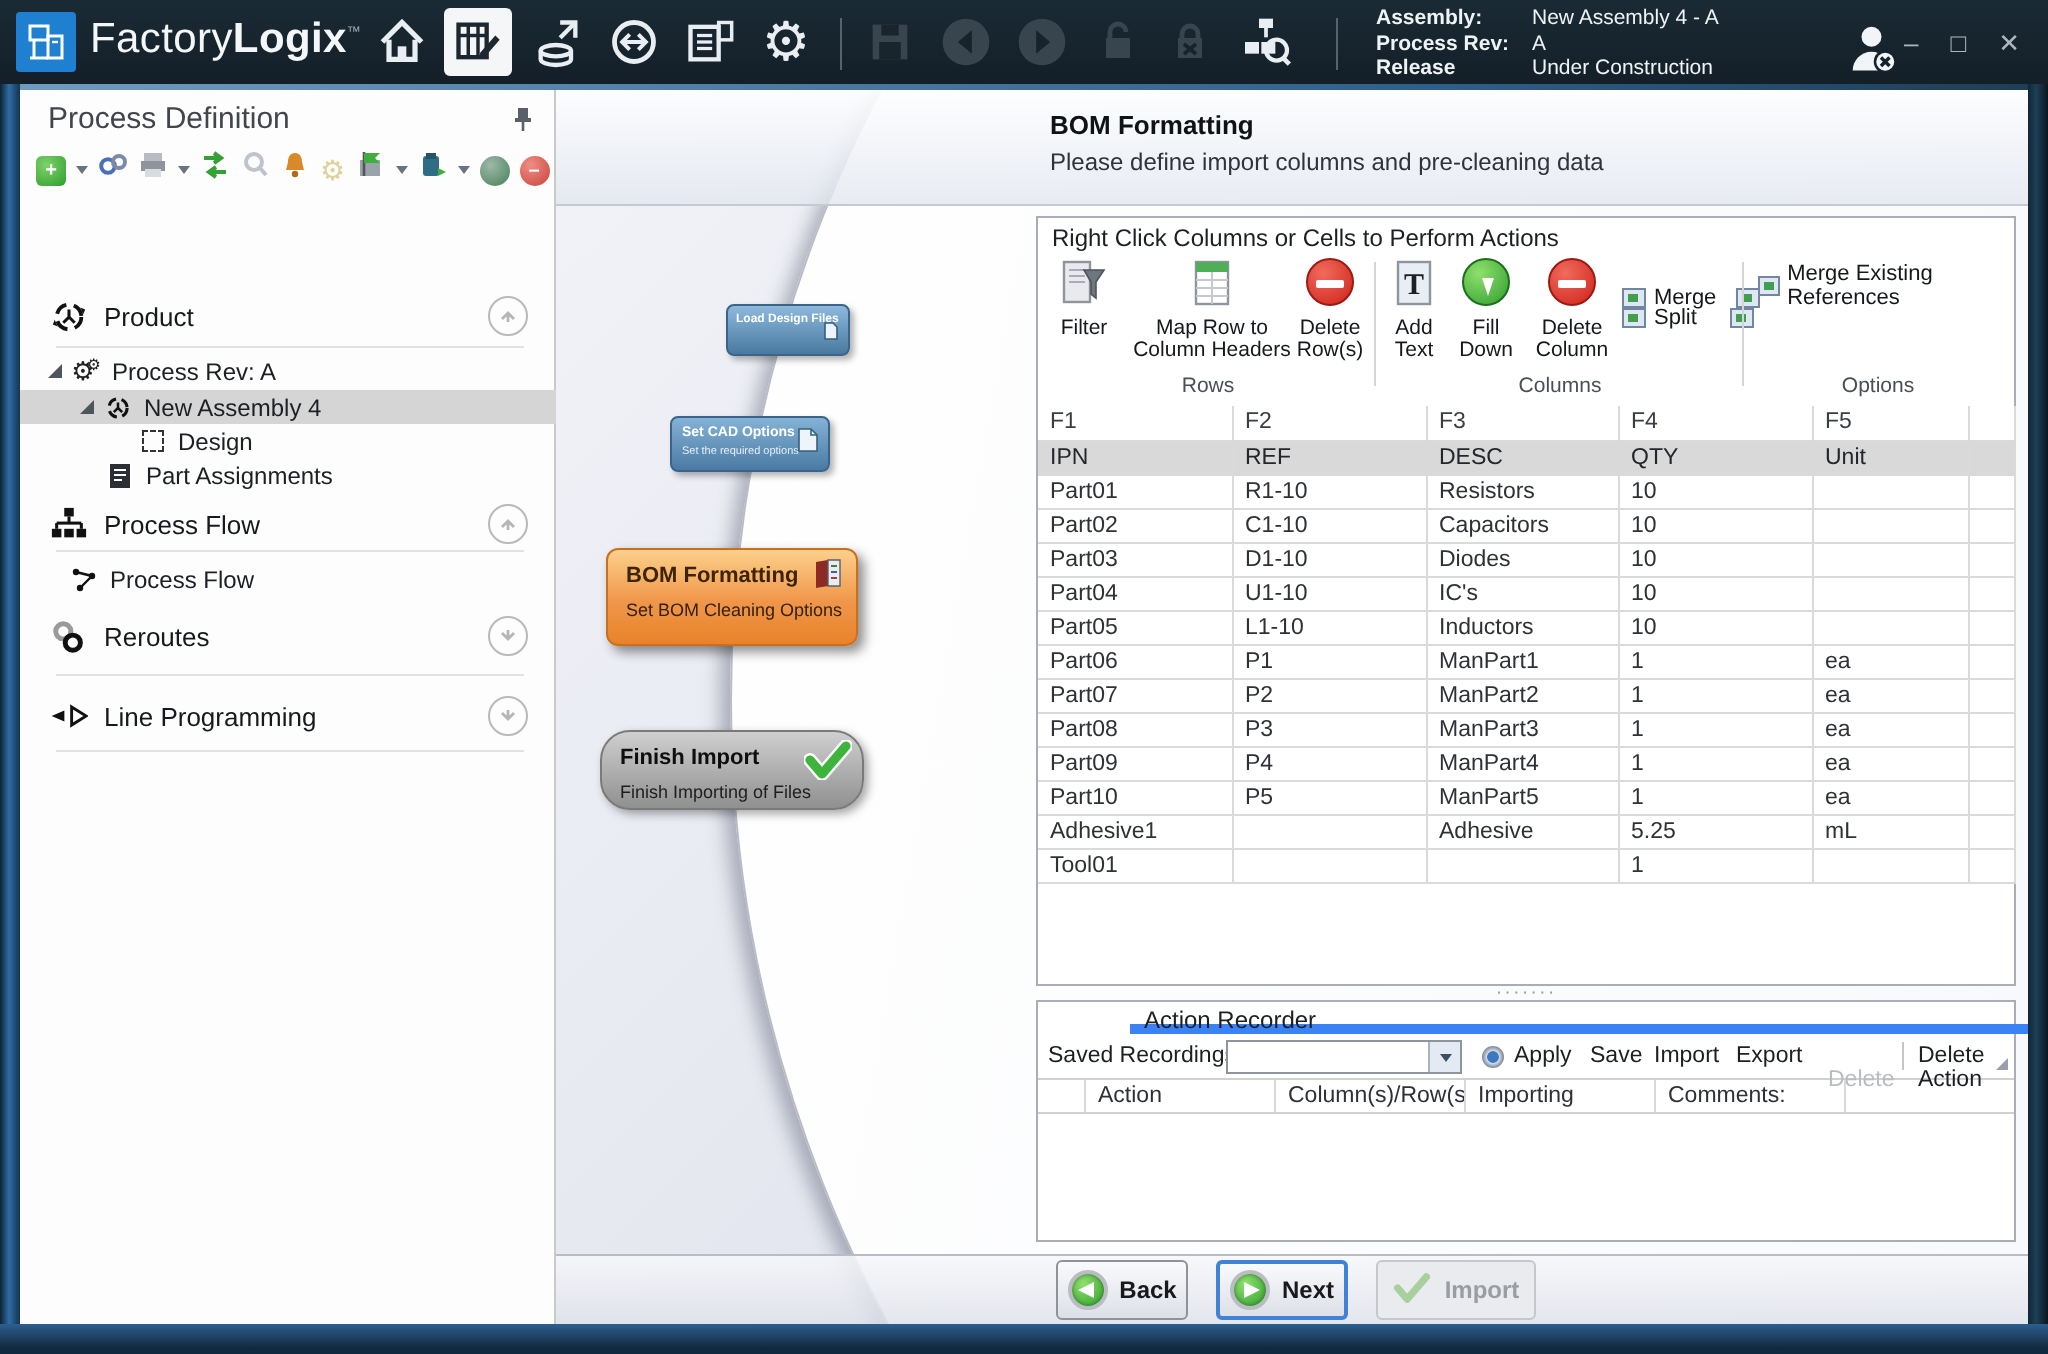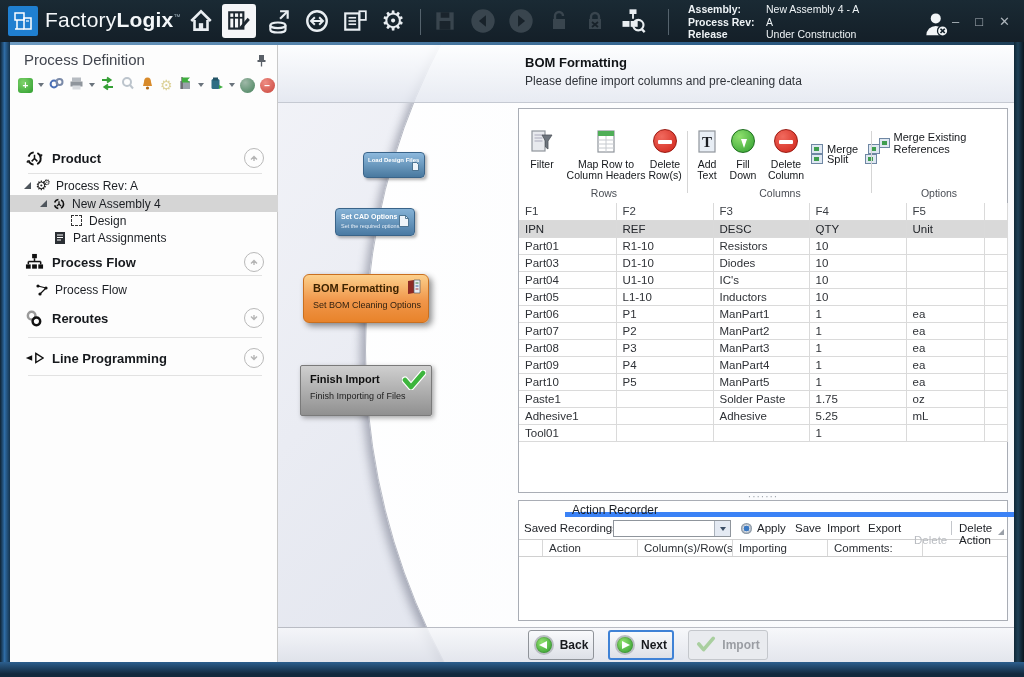--- a/index.html
+++ b/index.html
@@ -33,21 +33,21 @@
   #wizard { position:absolute; left:278px; top:45px; width:736px; height:617px; overflow:hidden; background:linear-gradient(135deg,#f2f3f8 0%,#e2e5ee 60%,#d8dbe6 100%); }
 
   
   #pd-title { position:absolute; left:14px; top:6px; font-size:15px; color:#41454e; }
   #pin-icon { position:absolute; right:10px; top:8px; }
   #side-toolbar { position:absolute; left:8px; top:30px; height:20px; display:flex; align-items:center; gap:5px; }
   .sicon { width:15px; height:15px; border-radius:3px; display:inline-flex; align-items:center; justify-content:center; font-size:10px; font-weight:bold; color:#fff; }
   .caret { width:0; height:0; border-left:3px solid transparent; border-right:3px solid transparent; border-top:4px solid #6a737c; }
   .tree-section { position:absolute; left:0; width:268px; height:26px; display:flex; align-items:center; }
   .tree-section .sec-icon { margin-left:14px; width:20px; display:flex; justify-content:center; }
-  .tree-section .sec-label { font-size:13px; font-weight:bold; color:#16191d; margin-left:8px; flex:1; }
+  .tree-section .sec-label { font-size:13px; font-weight:normal; color:#16191d; margin-left:8px; flex:1; }
   .collapse-circle { width:20px; height:20px; border:1px solid #b9b9b9; border-radius:50%; margin-right:14px; display:flex; align-items:center; justify-content:center; }
   .tree-sep { position:absolute; left:18px; width:234px; height:1px; background:#e2e2e2; }
   .tree-item { position:absolute; left:0; width:268px; height:17px; display:flex; align-items:center; font-size:12px; color:#1c1f24; }
   .tree-item.selected { background:#d5d5d5; }
   .expander { width:0; height:0; border-left:7px solid transparent; border-bottom:7px solid #4e555c; margin-right:4px; }
   .ti-icon { width:16px; display:flex; justify-content:center; margin-right:5px; }
   .dashed-sq { width:11px; height:11px; border:1px dashed #333; }
 
   
   #big-circle { position:absolute; left:87px; top:-355px; width:1320px; height:1320px; border-radius:50%;
@@ -65,21 +65,21 @@
   
   .card { position:absolute; z-index:4; border-radius:4px; }
   #card-load { left:85px; top:107px; width:62px; height:26px; background:linear-gradient(#8db9dd,#49799f); border:1px solid #3a6489; box-shadow:2px 2px 3px rgba(0,0,0,.3); }
   #card-load .c-title { font-size:6px; font-weight:bold; color:#fff; padding:4px 0 0 4px; }
   #card-cad { left:57px; top:163px; width:80px; height:28px; background:linear-gradient(#85b2d6,#4a7aa3); border:1px solid #3a6489; box-shadow:2px 2px 3px rgba(0,0,0,.3); }
   #card-cad .c-title { font-size:7px; font-weight:bold; color:#fff; padding:4px 0 0 5px; }
   #card-cad .c-sub { font-size:5.5px; color:#e6eef6; padding:3px 0 0 5px; }
   #card-bom { left:25px; top:229px; width:126px; height:49px; background:linear-gradient(#fcd08b,#f0964a 55%,#e8832a); border:1.5px solid #c96f1f; border-radius:6px; box-shadow:3px 3px 6px rgba(0,0,0,.45); }
   #card-bom .c-title { font-size:11px; font-weight:bold; color:#3d2300; padding:7px 0 0 9px; }
   #card-bom .c-sub { font-size:9px; color:#332211; padding:6px 0 0 9px; }
-  #card-finish { left:22px; top:320px; width:132px; height:51px; background:linear-gradient(#cfcfcf,#909090); border:1px solid #7a7a7a; border-radius:2px; box-shadow:2px 2px 5px rgba(0,0,0,.35); }
+  #card-finish { left:22px; top:320px; width:132px; height:40px; background:linear-gradient(#cfcfcf,#909090); border:1px solid #7a7a7a; border-radius:15px; box-shadow:2px 2px 5px rgba(0,0,0,.35); }
   #card-finish .c-title { font-size:11px; font-weight:bold; color:#0e0e0e; padding:7px 0 0 9px; }
   #card-finish .c-sub { font-size:9px; color:#1d1d1d; padding:6px 0 0 9px; }
   .card-icon { position:absolute; top:4px; right:5px; }
 
   
   .groupbox { position:absolute; left:240px; width:490px; background:#fff; border:1px solid #a9adb5; z-index:5; }
   #gb-main { top:63px; height:385px; }
   #gb-caption { position:absolute; left:7px; top:3px; font-size:12px; color:#1c1f24; }
   #ribbon { position:absolute; left:0; top:18px; width:488px; height:76px; }
   .rb-btn { position:absolute; text-align:center; font-size:10.5px; color:#15181c; line-height:11px; }
@@ -484,20 +484,21 @@
     <div class="card" id="card-finish">
       <div class="c-title">Finish Import</div>
       <div class="c-sub">Finish Importing of Files</div>
       <span class="card-icon"><svg width="24" height="20" viewBox="0 0 24 20">
             <path d="M3 10 L9 17 L21 3" fill="none" stroke="#fff" stroke-width="7" stroke-linecap="round" stroke-linejoin="round"></path>
             <path d="M3 10 L9 17 L21 3" fill="none" stroke="#3db53d" stroke-width="4.6" stroke-linecap="round" stroke-linejoin="round"></path>
           </svg></span>
     </div>
 
     <div class="groupbox" id="gb-main">
+      <div id="gb-caption">Right Click Columns or Cells to Perform Actions</div>
 
       <div id="ribbon">
 
         <div class="rb-btn" style="left:4px;top:2px;width:38px">
           <div class="rb-ico">
               <svg width="24" height="26" viewBox="0 0 24 26">
                 <rect x="2" y="2" width="13" height="20" fill="#e8eaee" stroke="#8f959c" stroke-width="1.2"></rect>
                 <line x1="4.5" y1="6" x2="12.5" y2="6" stroke="#aab" stroke-width="1"></line>
                 <line x1="4.5" y1="9" x2="12.5" y2="9" stroke="#aab" stroke-width="1"></line>
                 <line x1="4.5" y1="12" x2="12.5" y2="12" stroke="#aab" stroke-width="1"></line>
@@ -600,20 +601,28 @@
         <tbody>
             <tr>
               <td>Part01</td>
               <td>R1-10</td>
               <td>Resistors</td>
               <td>10</td>
               <td></td>
               <td></td>
             </tr>
             <tr>
+              <td>Part02</td>
+              <td>C1-10</td>
+              <td>Capacitors</td>
+              <td>10</td>
+              <td></td>
+              <td></td>
+            </tr>
+            <tr>
               <td>Part03</td>
               <td>D1-10</td>
               <td>Diodes</td>
               <td>10</td>
               <td></td>
               <td></td>
             </tr>
             <tr>
               <td>Part04</td>
               <td>U1-10</td>
@@ -661,28 +670,20 @@
               <td>1</td>
               <td>ea</td>
               <td></td>
             </tr>
             <tr>
               <td>Part10</td>
               <td>P5</td>
               <td>ManPart5</td>
               <td>1</td>
               <td>ea</td>
-              <td></td>
-            </tr>
-            <tr>
-              <td>Paste1</td>
-              <td></td>
-              <td>Solder Paste</td>
-              <td>1.75</td>
-              <td>oz</td>
               <td></td>
             </tr>
             <tr>
               <td>Adhesive1</td>
               <td></td>
               <td>Adhesive</td>
               <td>5.25</td>
               <td>mL</td>
               <td></td>
             </tr>

